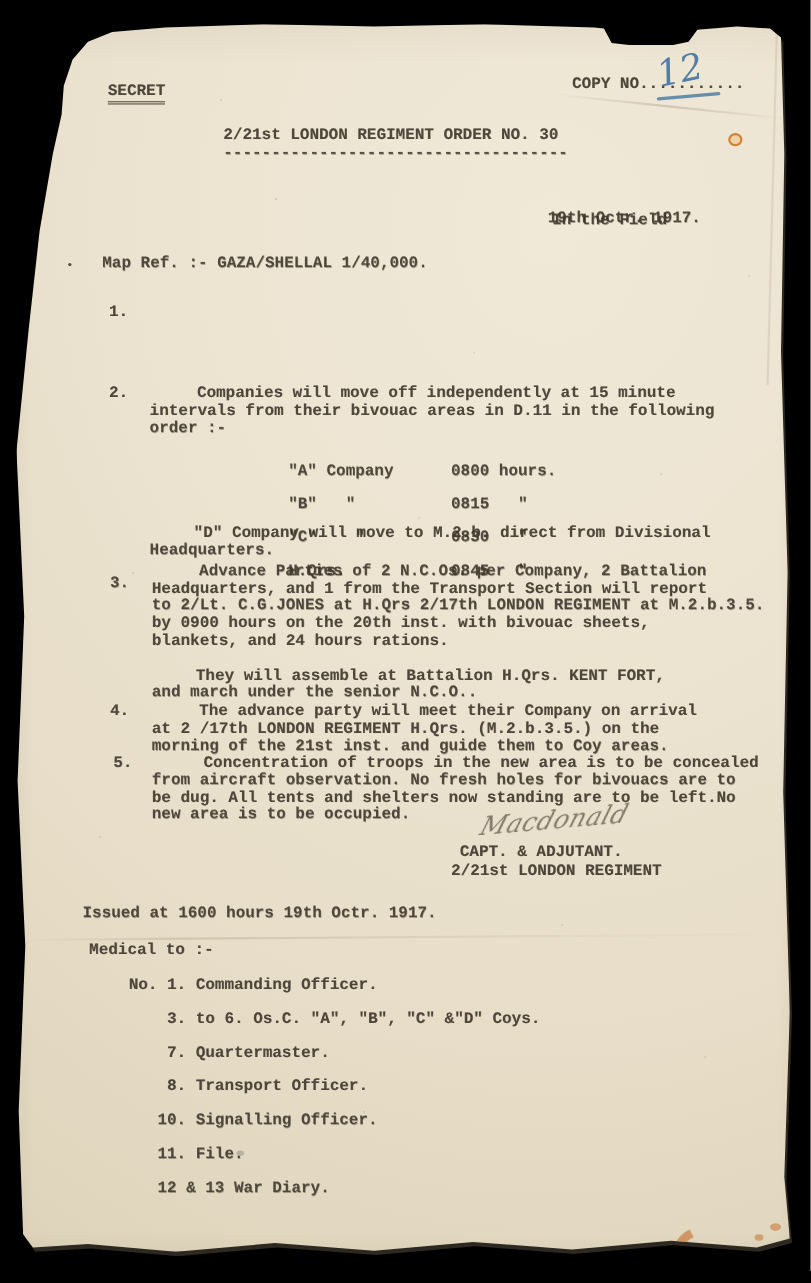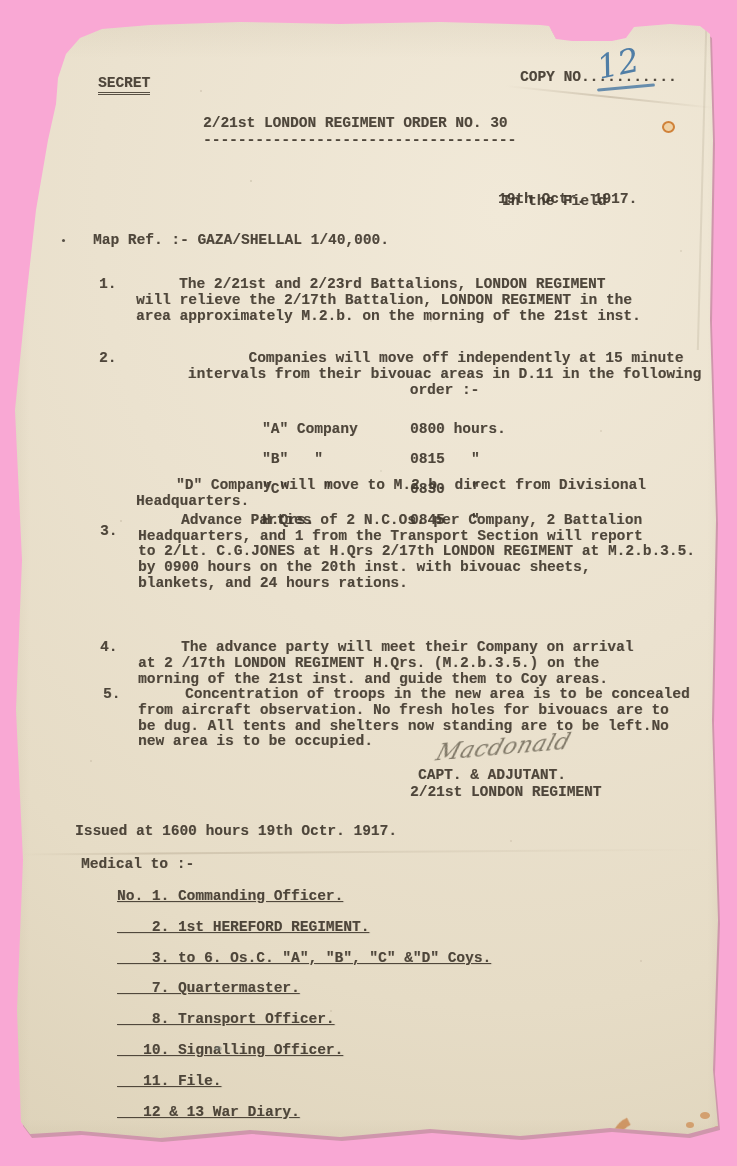--- a/index.html
+++ b/index.html
@@ -1,16 +1,16 @@
 <!DOCTYPE html>
 <html><head>
 <meta charset="utf-8">
 <style>
   html,body{margin:0;padding:0;background:#ffffff;}
-  .stage{position:relative;width:737px;height:1166px;background:#f9a8d4;overflow:hidden;
+  .stage{position:relative;width:737px;height:1166px;background:#000000;overflow:hidden;
          font-family:"Liberation Mono","DejaVu Sans Mono",monospace;}
   .sheet-shadow{position:absolute;inset:0;transform:translate(2px,4px);filter:blur(3px);
     background:rgba(130,118,96,.35);
     clip-path:polygon(56px 104px,58px 78px,66px 54px,80px 38px,102px 29px,150px 25px,240px 22px,340px 24px,440px 22px,540px 25px,549px 26px,556px 39px,572px 41px,612px 41px,626px 38px,634px 27px,670px 24px,700px 26px,710px 34px,713px 140px,710px 320px,716px 520px,712px 720px,718px 920px,713px 1070px,718px 1126px,688px 1134px,610px 1128px,520px 1136px,430px 1129px,340px 1137px,250px 1130px,160px 1138px,80px 1131px,30px 1134px,21px 1122px,17px 1010px,23px 860px,16px 710px,22px 560px,15px 410px,26px 300px,36px 210px,48px 140px);}
   .sheet{position:absolute;inset:0;
     background:radial-gradient(130% 95% at 68% 18%, #f1e9d8 0%, #ebe2cf 42%, #e6dcc6 72%, #ddd2b9 100%);
     clip-path:polygon(56px 104px,58px 78px,66px 54px,80px 38px,102px 29px,150px 25px,240px 22px,340px 24px,440px 22px,540px 25px,549px 26px,556px 39px,572px 41px,612px 41px,626px 38px,634px 27px,670px 24px,700px 26px,710px 34px,713px 140px,710px 320px,716px 520px,712px 720px,718px 920px,713px 1070px,718px 1126px,688px 1134px,610px 1128px,520px 1136px,430px 1129px,340px 1137px,250px 1130px,160px 1138px,80px 1131px,30px 1134px,21px 1122px,17px 1010px,23px 860px,16px 710px,22px 560px,15px 410px,26px 300px,36px 210px,48px 140px);}
   .vignette{position:absolute;inset:0;pointer-events:none;
     background:linear-gradient(90deg,rgba(120,100,70,.12),rgba(120,100,70,0) 4%,rgba(120,100,70,0) 96%,rgba(120,100,70,.14)),
                linear-gradient(0deg,rgba(120,100,70,.14),rgba(120,100,70,0) 4%,rgba(120,100,70,0) 95%,rgba(120,100,70,.10));}
@@ -21,21 +21,21 @@
       560px 640px 0 rgba(110,95,70,.13),380px 470px 0 rgba(110,95,70,.12),680px 250px 0 rgba(110,95,70,.15);}
   .typed{position:absolute;font-size:14.5px;line-height:15.8px;font-weight:bold;
     color:rgba(62,54,44,.85);white-space:pre-line;text-shadow:.4px .3px .5px rgba(62,54,44,.40);}
   .secret{border-bottom:3px double rgba(62,54,44,.85);padding-bottom:1px;}
   .num{width:30px;}
   .para{text-indent:43px;margin:0;}
   .para2{text-indent:40px;margin:0;}
   .sched-row{display:flex;}
   .sched-unit{display:inline-block;width:148px;white-space:pre;}
   .sched-time{display:inline-block;white-space:pre;}
-  .copies-line{white-space:pre;line-height:15.1px;text-decoration:underline;}
+  .copies-line{white-space:pre;line-height:15.1px;}
   .handnum{position:absolute;left:597px;top:44px;font-family:"DejaVu Serif","Liberation Serif",serif;
     font-style:italic;font-size:33px;color:rgba(58,111,159,.88);transform:rotate(-12deg);font-weight:normal;}
   .handnum-tail{position:absolute;left:597px;top:86px;width:58px;height:3px;border-radius:2px;
     background:rgba(58,111,159,.75);transform:rotate(-5deg);}
   .signature{position:absolute;left:437px;top:733px;font-family:"DejaVu Serif","Liberation Serif",serif;
     font-style:italic;font-size:23px;color:rgba(112,104,88,.85);transform:rotate(-5deg) skewX(-22deg);
     letter-spacing:.5px;filter:blur(.3px);}
   .crease{position:absolute;pointer-events:none;}
   .c1{top:851px;left:20px;width:690px;height:2px;transform:rotate(-.4deg);
      background:linear-gradient(90deg,transparent,rgba(130,112,85,.22) 20%,rgba(130,112,85,.10) 60%,transparent);}
@@ -76,46 +76,45 @@
 
     <div class="typed" style="left:203px;top:116px;">2/21st LONDON REGIMENT ORDER NO. 30</div>
     <div class="typed" style="left:203px;top:133px;">------------------------------------</div>
 
     <div class="typed" style="left:502px;top:162px;margin-top:32px;">In the Field</div>
     <div class="typed" style="left:498px;top:192px;">19th Octr. 1917.</div>
 
     <div class="typed" style="left:93px;top:233px;">Map Ref. :- GAZA/SHELLAL 1/40,000.</div>
 
     <div class="typed num" style="left:99px;top:277px;">1.</div>
-    <div class="typed" style="left:136px;top:277px;width:585px;"><p class="para">The 2/21st and 2/23rd Battalions, LONDON REGIMENT
-will relieve the 2/17th Battalion, LONDON REGIMENT in the
-area approximately M.2.b. on the morning of the 21st inst.</p></div>
 
     <div class="typed num" style="left:99px;top:351px;">2.</div>
-    <div class="typed" style="left:152px;top:351px;width:585px;text-align:center;"><p class="para">Companies will move off independently at 15 minute
+    <div class="typed" style="left:136px;top:351px;width:585px;"><p class="para">Companies will move off independently at 15 minute
 intervals from their bivouac areas in D.11 in the following
 order :-</p></div>
 
     <div class="typed" style="left:262px;top:407px;line-height:15.1px;">
       <div class="sched-row"><span class="sched-unit">"A" Company</span><span class="sched-time">0800 hours.</span></div>
       <div class="sched-row"><span class="sched-unit">"B"   "</span><span class="sched-time">0815   "</span></div>
       <div class="sched-row"><span class="sched-unit">"C"    "</span><span class="sched-time">0830   "</span></div>
       <div class="sched-row"><span class="sched-unit">H.Qrs.</span><span class="sched-time">0845   "</span></div>
     </div>
 
     <div class="typed" style="left:136px;top:478px;width:585px;"><p class="para2">"D" Company will move to M.2.b. direct from Divisional
 Headquarters.</p></div>
 
     <div class="typed num" style="left:100px;top:524px;">3.</div>
     <div class="typed" style="left:138px;top:497px;width:588px;">
       <p class="para">Advance Parties of 2 N.C.Os. per Company, 2 Battalion
 Headquarters, and 1 from the Transport Section will report
 to 2/Lt. C.G.JONES at H.Qrs 2/17th LONDON REGIMENT at M.2.b.3.5.
 by 0900 hours on the 20th inst. with bivouac sheets,
 blankets, and 24 hours rations.</p>
+      <p class="para2">They will assemble at Battalion H.Qrs. KENT FORT,
+and march under the senior N.C.O..</p>
     </div>
 
     <div class="typed num" style="left:100px;top:640px;">4.</div>
     <div class="typed" style="left:138px;top:640px;width:585px;"><p class="para">The advance party will meet their Company on arrival
 at 2 /17th LONDON REGIMENT H.Qrs. (M.2.b.3.5.) on the
 morning of the 21st inst. and guide them to Coy areas.</p></div>
 
     <div class="typed num" style="left:103px;top:687px;">5.</div>
     <div class="typed" style="left:138px;top:687px;width:590px;"><p class="para" style="text-indent:47px;">Concentration of troops in the new area is to be concealed
 from aircraft observation.  No fresh holes for bivouacs are to
@@ -123,21 +122,20 @@
 new area is to be occupied.</p></div>
 
     <div class="signature">Macdonald</div>
     <div class="typed" style="left:418px;top:768px;">CAPT. &amp; ADJUTANT.</div>
     <div class="typed" style="left:410px;top:785px;">2/21st LONDON REGIMENT</div>
 
     <div class="typed" style="left:75px;top:824px;">Issued at 1600 hours 19th Octr. 1917.</div>
     <div class="typed" style="left:81px;top:857px;">Medical to :-</div>
     <div class="typed" style="left:117px;top:873px;">
       <div class="copies-line">No. 1. Commanding Officer.</div>
-      <div class="copies-line">    2. 1st HEREFORD REGIMENT.</div>
       <div class="copies-line">    3. to 6. Os.C. "A", "B", "C" &amp;"D" Coys.</div>
       <div class="copies-line">    7. Quartermaster.</div>
       <div class="copies-line">    8. Transport Officer.</div>
       <div class="copies-line">   10. Signalling Officer.</div>
       <div class="copies-line">   11. File.</div>
       <div class="copies-line">   12 &amp; 13 War Diary.</div>
     </div>
 
     <div class="stain orange-speck"></div>
     <div class="stain ink-dot"></div>

